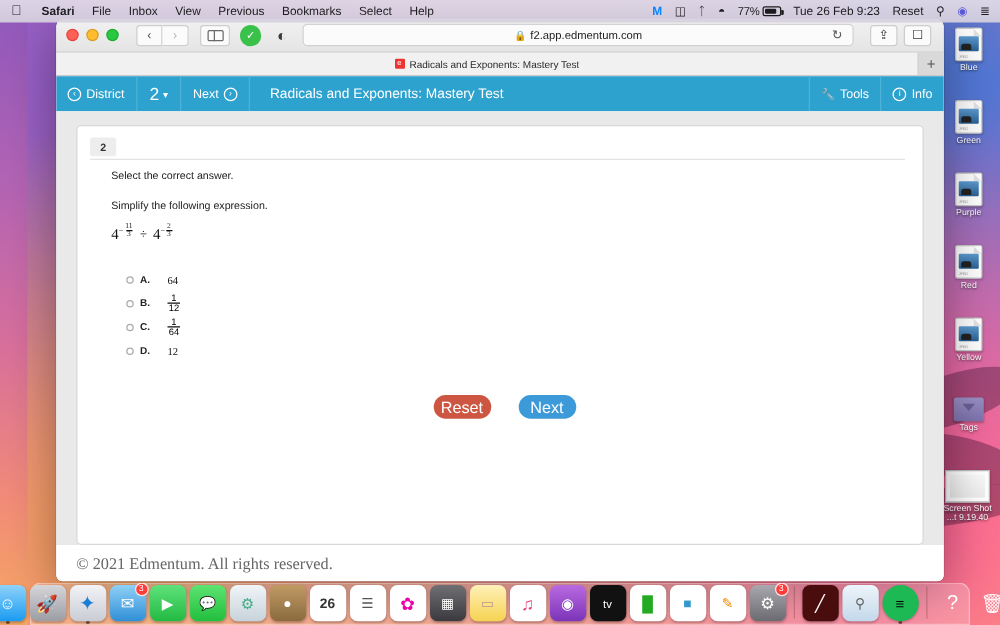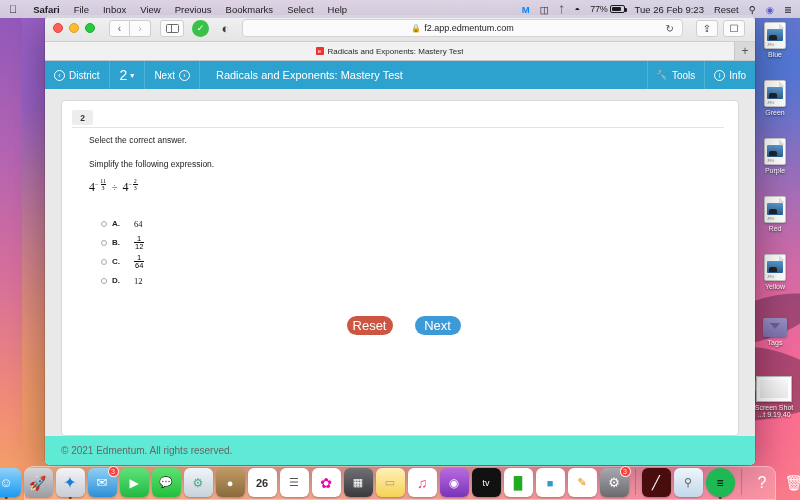--- a/index.html
+++ b/index.html
@@ -128,21 +128,21 @@
   .radio{width:6px;height:6px;border:1px solid #aaa;border-radius:50%;background:#fff;flex:none;}
   .alab{font-size:8px;font-weight:bold;color:#222;width:22px;margin-left:5px;}
   .aval{font-size:8.5px;color:#111;font-family:"Liberation Serif", serif;}
 
   
   #btnrow{display:flex;justify-content:center;gap:22px;margin-top:26px;}
   .btn{width:46px;height:19px;border-radius:9.5px;color:#fff;font-size:13px;display:flex;align-items:center;justify-content:center;}
   .btn.reset{background:#cd5642;}
   .btn.next{background:#3d9ad8;}
 
-  #footer{position:absolute;left:0;right:0;bottom:0;height:29px;background:#5eead4;display:flex;align-items:center;padding-left:16px;font-size:10px;color:#666;}
+  #footer{position:absolute;left:0;right:0;bottom:0;height:29px;background:#ffffff;display:flex;align-items:center;padding-left:16px;font-size:13px;color:#666;font-family:Liberation Serif, serif;}
 
   
   .deskicon{position:absolute;width:46px;text-align:center;z-index:10;}
   .doc{width:22px;height:27px;margin:0 auto;background:#fdfdfd;border:0.5px solid #c8c8c8;border-radius:2px;position:relative;box-shadow:0 1px 2px rgba(0,0,0,.25);}
   .doc:before{content:"";position:absolute;right:0;top:0;border-width:0 6px 6px 0;border-style:solid;border-color:#e2e2e2 #fff;}
   .doc .thumb{position:absolute;left:2px;top:6px;right:2px;height:12px;background:linear-gradient(180deg,#5d9bd0,#2a5f92);border-radius:1px;}
   .doc .thumb:after{content:"";position:absolute;left:2px;bottom:1px;width:8px;height:5px;background:#222;border-radius:2px 2px 0 0;}
   .doc .ext{position:absolute;left:2px;bottom:1px;font-size:3px;color:#999;letter-spacing:-.2px;}
   .dlabel{font-size:7px;color:#fff;margin-top:2px;text-shadow:0 1px 2px rgba(0,0,0,.7);white-space:nowrap;}
   .tagfolder{width:24px;height:19px;margin:0 auto;background:linear-gradient(180deg,#9a8fc4,#7e72ad);border-radius:2px;position:relative;box-shadow:0 1px 2px rgba(0,0,0,.3);}

